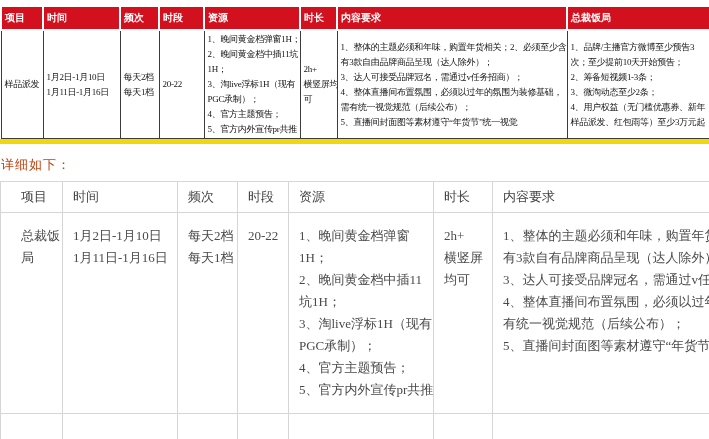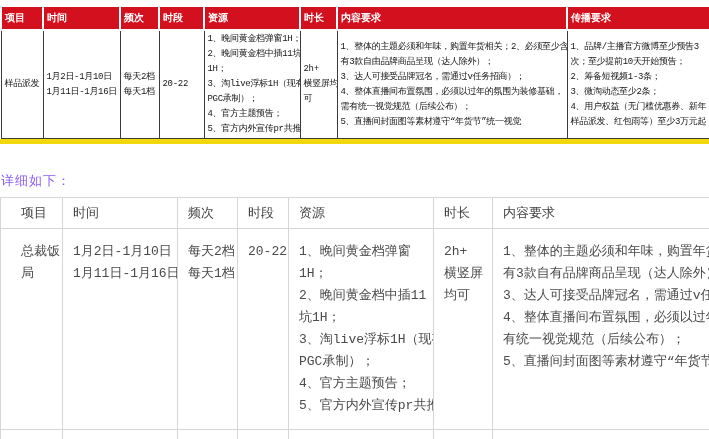--- a/index.html
+++ b/index.html
@@ -2,21 +2,21 @@
 <html><head>
 <meta charset="utf-8">
 <style>
   * { margin:0; padding:0; box-sizing:border-box; }
   html,body { background:#fff; }
   .screen {
     position:relative;
     width:709px; height:439px;
     overflow:hidden;
     background:#ffffff;
-    font-family:Liberation Mono, monospace;
+    font-family:Liberation Serif, serif;
   }
   
   table.t1 {
     border-collapse:collapse;
     table-layout:fixed;
     width:709px;
     margin-top:5px;
   }
   table.t1 th {
     background:#d2101e;
@@ -43,23 +43,23 @@
     white-space:pre;
     overflow:hidden;
   }
   table.t1 tbody tr { height:104px; }
   .yellow-strip {
     width:709px; height:5px;
     background:#f0d80c;
   }
   
   .section-label {
-    margin:28px 0 7px 1px;
+    margin:12px 0 7px 1px;
     font-size:13px;
-    color:#8b5cf6;
+    color:#c2410c;
     letter-spacing:1px;
   }
   
   table.t2 {
     border-collapse:collapse;
     table-layout:fixed;
     width:872px;
   }
   table.t2 th {
     border:1px solid #d6d6d6;
@@ -106,21 +106,21 @@
     </colgroup>
     <thead>
       <tr>
         <th>项目</th>
         <th>时间</th>
         <th>频次</th>
         <th>时段</th>
         <th>资源</th>
         <th>时长</th>
         <th>内容要求</th>
-        <th>传播要求</th>
+        <th>总裁饭局</th>
       </tr>
     </thead>
     <tbody>
       <tr>
         <td>样品派发</td>
         <td>1月2日-1月10日
 1月11日-1月16日</td>
         <td>每天2档
 每天1档</td>
         <td>20-22</td>

